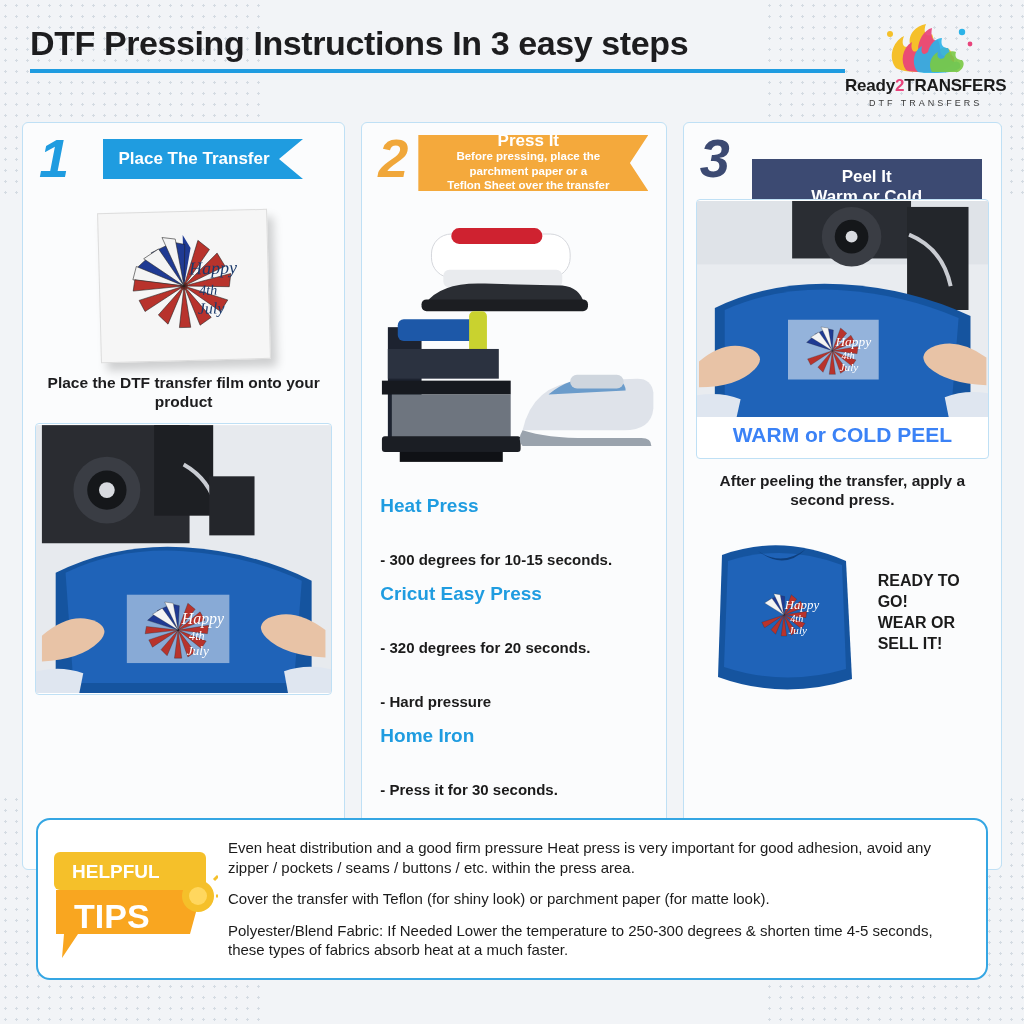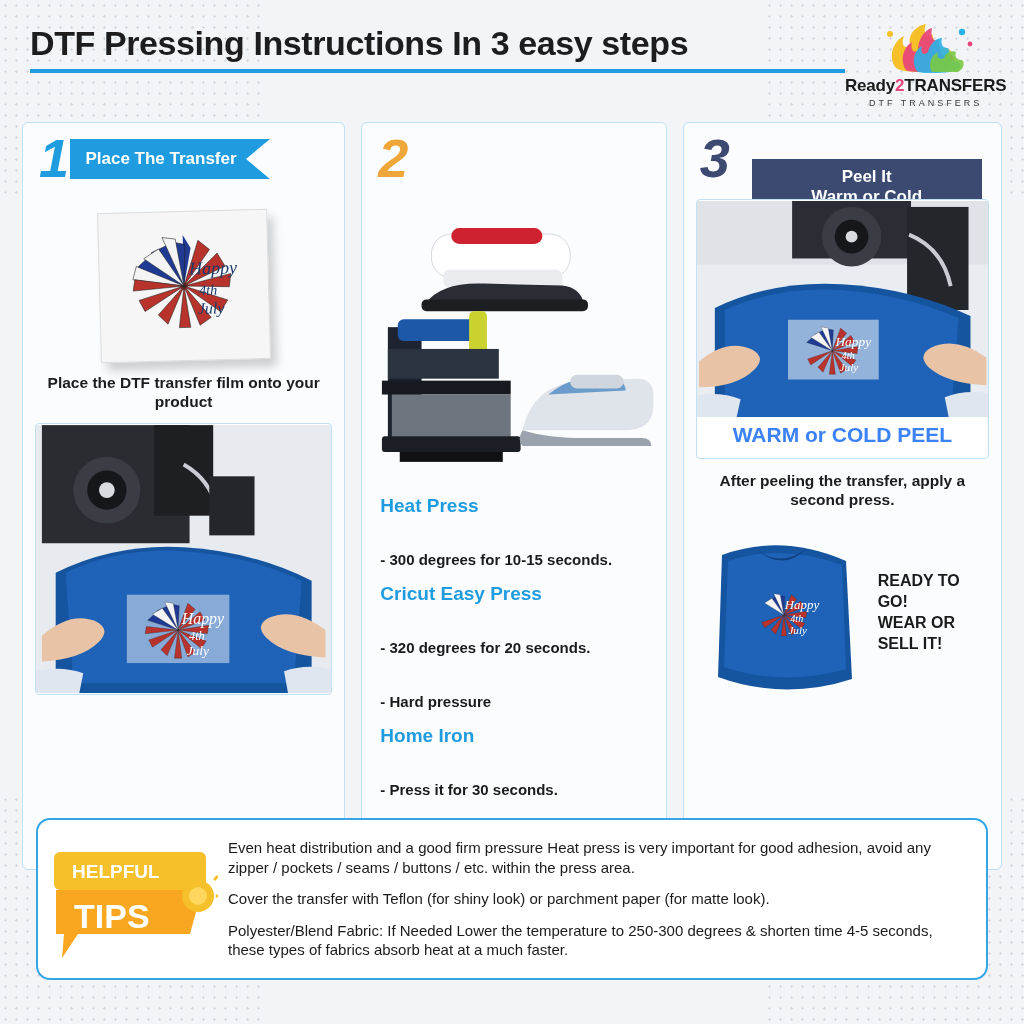--- a/index.html
+++ b/index.html
@@ -75,21 +75,21 @@
   .step-num {
     position: absolute; left: 4px; top: -2px;
     font-size: 54px; font-weight: bold; line-height: 54px;
     font-style: italic; letter-spacing: -2px; z-index: 3;
   }
   .c1 .step-num { color: #1f9ce0; }
   .c2 .step-num { color: #f0a73a; }
   .c3 .step-num { color: #3c4a72; }
 
   .ribbon {
-    position: absolute; left: 35px; top: 6px; height: 40px;
+    position: absolute; left: 68px; top: 6px; height: 40px;
     color: #fff; font-weight: bold; display: flex; align-items: center;
     justify-content: center; text-align: center;
   }
   .ribbon.blue {
     background: #1f9ce0; width: 200px; font-size: 17px;
     clip-path: polygon(0 0, 100% 0, 88% 50%, 100% 100%, 0 100%);
     padding-right: 18px;
   }
   .ribbon.orange {
     background: #f4a93c; left: 44px; top: 2px; width: 230px; height: 56px;
@@ -282,20 +282,26 @@
         <path d="M0 250 q26 -6 48 2 l-4 20 l-44 0 z" fill="#dfe6f0"></path>
         <path d="M294 208 q-32 -24 -58 -12 q-14 8 -2 20 q18 18 60 20 z" fill="#e8c3a6"></path>
         <path d="M300 248 q-26 -6 -48 2 l4 22 l44 0 z" fill="#dfe6f0"></path>
       </svg>
     </div>
   </div>
 
   <div class="col col2 c2">
     <div class="step-head" style="height:66px;">
       <div class="step-num">2</div>
+      <div class="ribbon orange">
+        <div class="big">Press It</div>
+        <div>Before pressing, place the</div>
+        <div>parchment paper or a</div>
+        <div>Teflon Sheet over the transfer</div>
+      </div>
     </div>
 
     <div style="height:290px;">
       <svg viewBox="0 0 282 290" width="100%" height="100%">
         <rect width="282" height="290" fill="#fbfcfd"></rect>
 
         <g>
           <rect x="58" y="34" width="140" height="44" rx="20" fill="#ffffff" stroke="#d4d7dc"></rect>
           <rect x="78" y="28" width="92" height="16" rx="8" fill="#cf2230"></rect>
           <rect x="70" y="70" width="120" height="18" rx="6" fill="#e9ebee"></rect>

